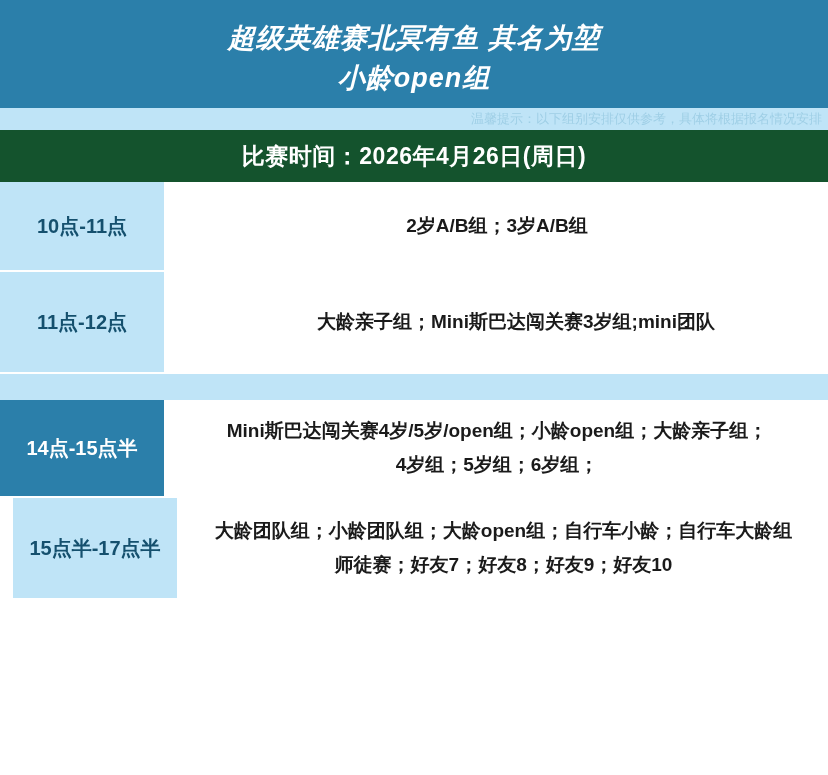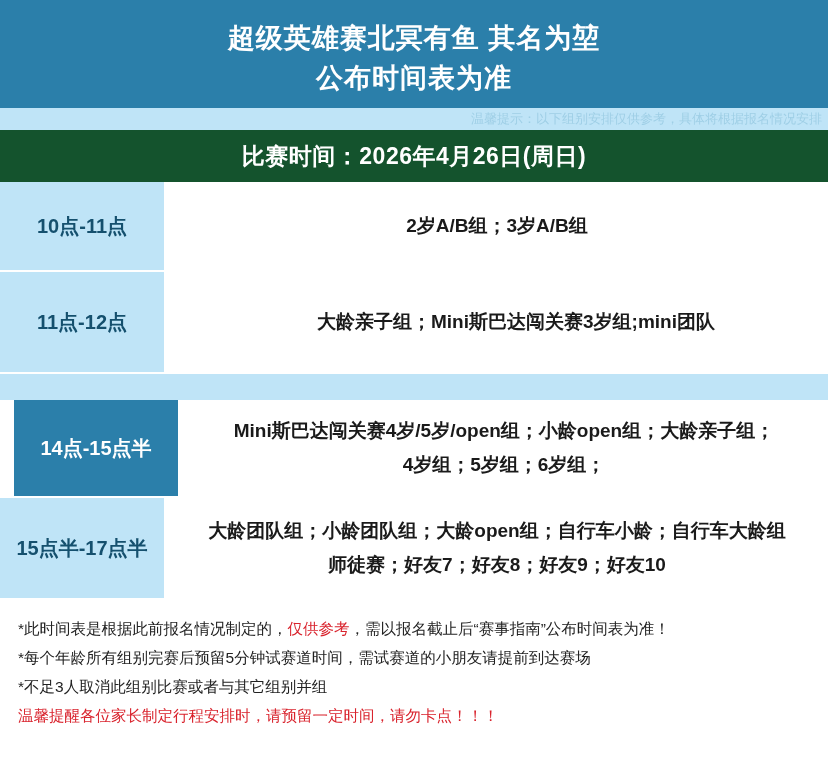--- a/index.html
+++ b/index.html
@@ -22,20 +22,21 @@
     flex-direction: column;
   }
   
   .header {
     background: #2b7faa;
     color: #ffffff;
     text-align: center;
     padding: 18px 10px 16px 10px;
     height: 108px;
     box-sizing: border-box;
+    font-style: italic;
   }
   .header .line1 {
     font-size: 27px;
     font-weight: bold;
     letter-spacing: 1px;
     line-height: 40px;
   }
   .header .line2 {
     font-size: 27px;
     font-weight: bold;
@@ -101,22 +102,22 @@
     flex-direction: column;
     align-items: center;
     justify-content: center;
     text-align: center;
     padding: 0 14px;
     box-sizing: border-box;
     line-height: 34px;
   }
   .row-h1 { height: 88px; justify-content: flex-end; }
   .row-h2 { height: 100px; gap: 38px; }
-  .row-h3 { height: 96px; margin-left: 14px; }
-  .row-h4 { height: 100px; }
+  .row-h3 { height: 96px; }
+  .row-h4 { height: 100px; margin-left: 13px; }
   
   .spacer-strip {
     background: #bfe4f7;
     height: 26px;
   }
   
   .notes {
     flex: 1;
     background: #ffffff;
     padding: 14px 18px 10px 18px;
@@ -135,21 +136,21 @@
     color: #d9232d;
   }
 </style>
 </head>
 <body>
 
 <div class="sheet">
 
   <div class="header">
     <div class="line1">超级英雄赛北冥有鱼 其名为堃</div>
-    <div class="line2">公布时间表为准</div>
+    <div class="line2">小龄open组</div>
   </div>
 
   <div class="tip-strip">
     <span class="tip-text">温馨提示：以下组别安排仅供参考，具体将根据报名情况安排</span>
   </div>
 
   <div class="date-bar">比赛时间：2026年4月26日(周日)</div>
 
   <div class="row row-h1">
     <div class="time-cell">10点-11点</div>
@@ -176,20 +177,14 @@
   </div>
 
   <div class="row row-h4">
     <div class="time-cell">15点半-17点半</div>
     <div class="groups-cell">
       <div>大龄团队组；小龄团队组；大龄open组；自行车小龄；自行车大龄组</div>
       <div>师徒赛；好友7；好友8；好友9；好友10</div>
     </div>
   </div>
 
-  <div class="notes">
-    <div class="note"><span>*此时间表是根据此前报名情况制定的，</span><span class="hl">仅供参考</span><span>，需以报名截止后“赛事指南”公布时间表为准！</span></div>
-    <div class="note">*每个年龄所有组别完赛后预留5分钟试赛道时间，需试赛道的小朋友请提前到达赛场</div>
-    <div class="note">*不足3人取消此组别比赛或者与其它组别并组</div>
-    <div class="note warn">温馨提醒各位家长制定行程安排时，请预留一定时间，请勿卡点！！！</div>
-  </div>
 
 </div>
 
 </body></html>

